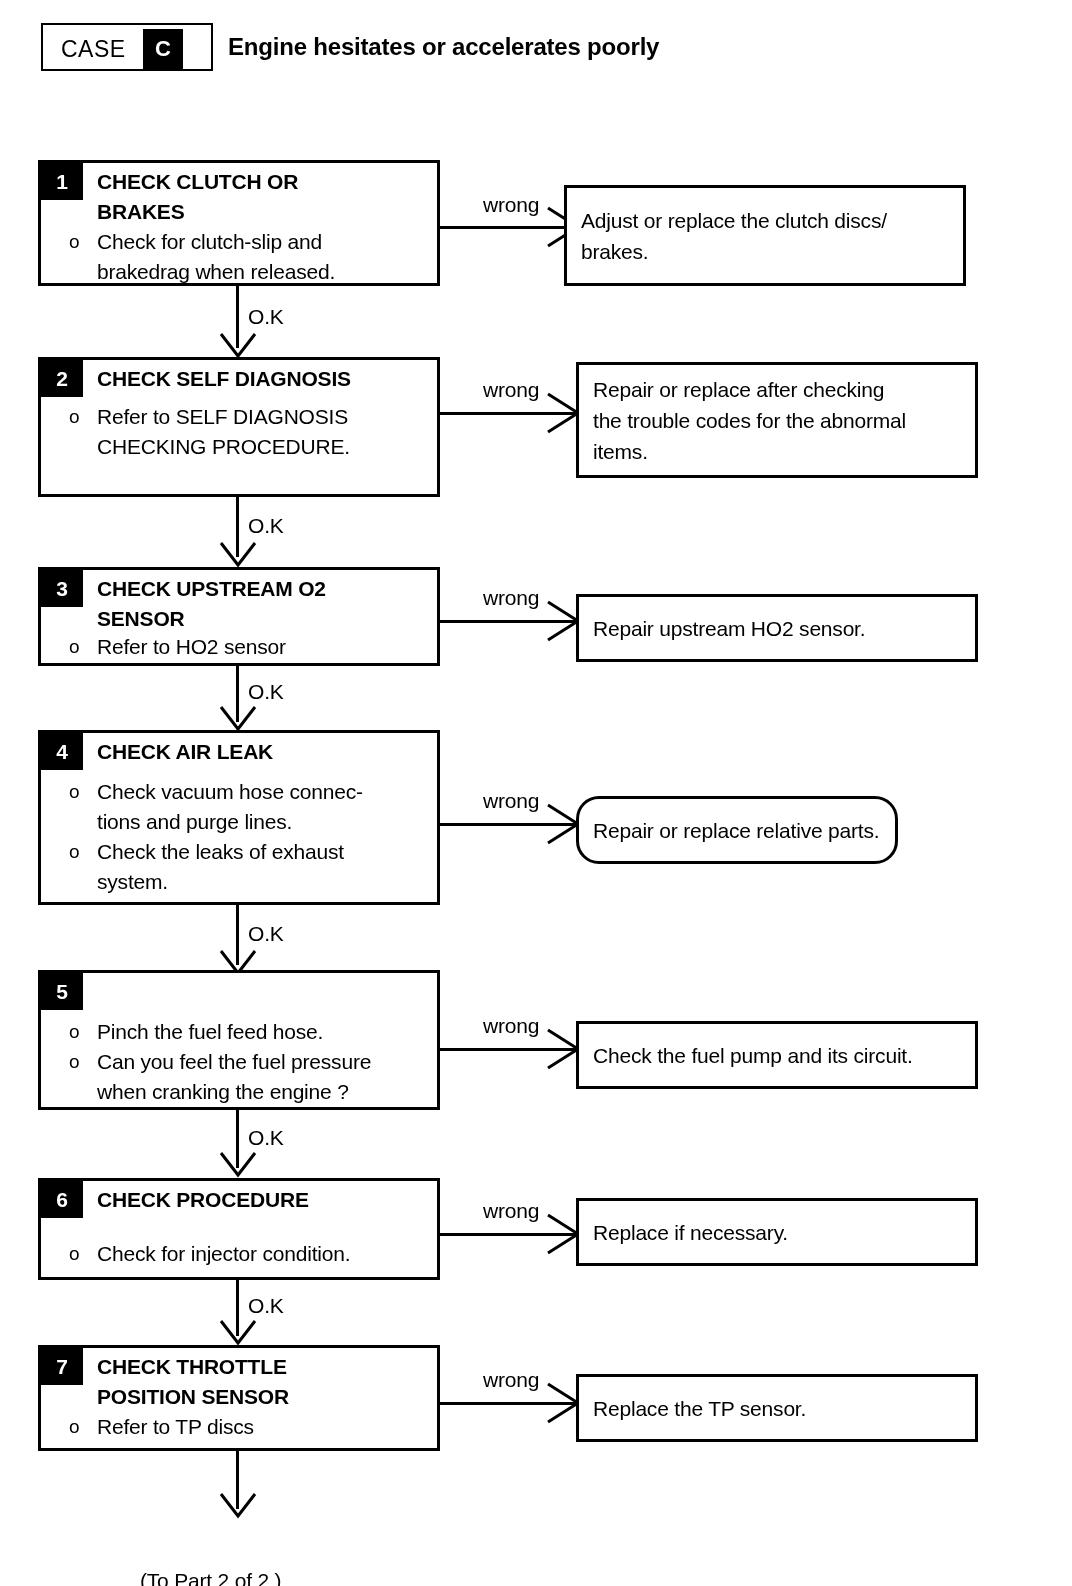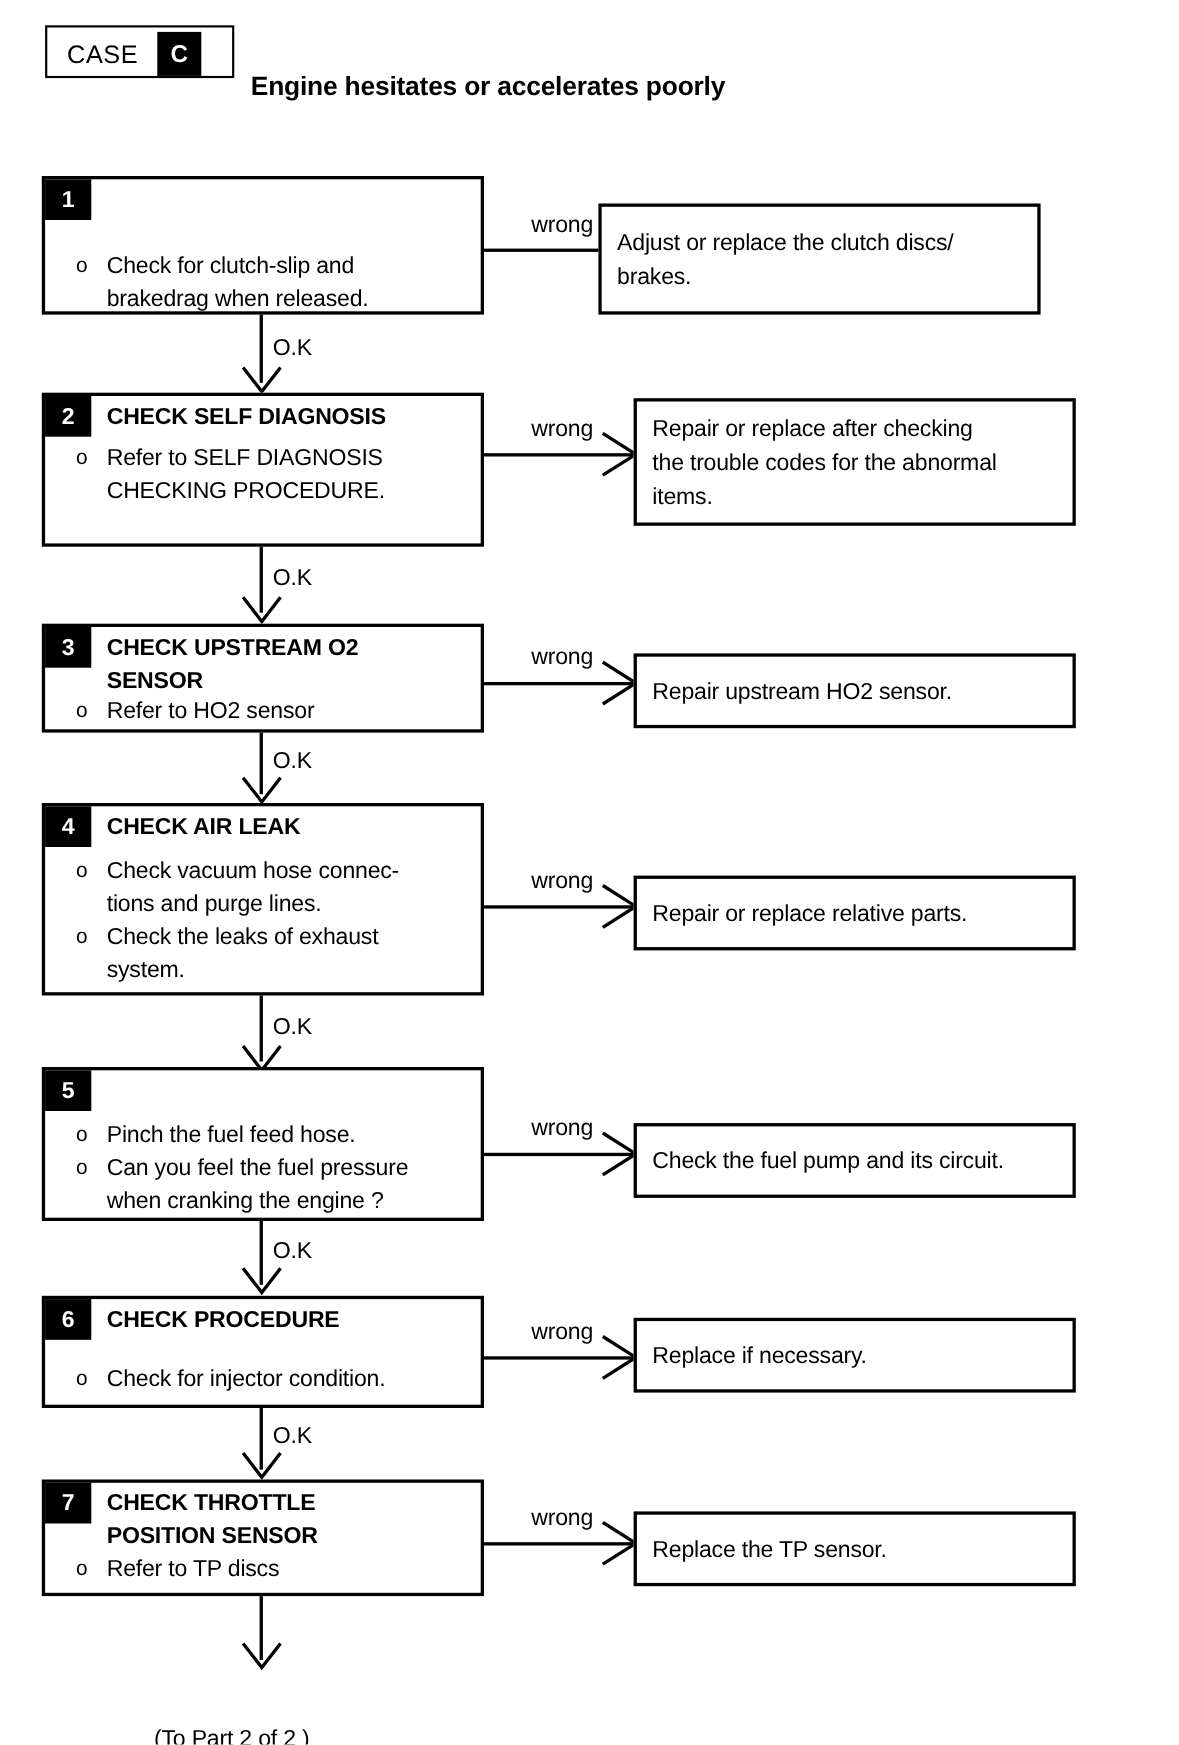--- a/index.html
+++ b/index.html
@@ -9,21 +9,21 @@
   .stage{position:absolute;left:0;top:0;width:1072px;height:1586px;overflow:hidden;}
 
   
   .case-badge{position:absolute;left:41px;top:23px;width:172px;height:48px;
               border:2px solid #000;box-sizing:border-box;}
   .case-word{position:absolute;left:18px;top:11px;font-size:23px;letter-spacing:.5px;}
   .case-letter{position:absolute;left:100px;top:4px;width:40px;height:40px;background:#000;}
   .case-letter span{display:block;color:#fff;font-size:22px;font-weight:bold;
                     text-align:center;line-height:40px;}
   .case-title{position:absolute;left:228px;top:33px;font-size:24px;font-weight:bold;
-              letter-spacing:-.2px;margin-top:32px;}
+              letter-spacing:-.2px;}
 
   
   .chk{position:absolute;border:3px solid #000;box-sizing:border-box;background:#fff;}
   .num{position:absolute;left:0;top:0;width:42px;height:37px;background:#000;}
   .num span{display:block;color:#fff;font-size:21px;font-weight:bold;text-align:center;
             line-height:37px;}
   .chk-title{position:absolute;left:56px;top:4px;font-size:21px;font-weight:bold;
              line-height:30px;letter-spacing:-.2px;white-space:pre-line;}
   .bullets{position:absolute;left:0;right:4px;}
   .bl{position:relative;padding-left:56px;font-size:21px;line-height:30px;
@@ -53,31 +53,33 @@
     <div class="case-letter">
       <span>C</span>
     </div>
   </div>
   <div class="case-title">Engine hesitates or accelerates poorly</div>
 
   <div class="chk" style="left:38px;top:160px;width:402px;height:126px;">
     <div class="num">
       <span>1</span>
     </div>
+    <div class="chk-title">CHECK CLUTCH OR
+BRAKES</div>
     <div class="bullets" style="top:64px;">
       <div class="bl"><span class="mk">o</span><span>Check for clutch-slip and
 brakedrag when released.</span></div>
     </div>
   </div>
   <div class="wlab" style="left:470px;top:193px;">wrong</div>
   <div class="hline" style="left:440px;top:226px;width:136px;"></div>
   <svg class="arw" style="left:540px;top:204px;width:44px;height:46px;" viewBox="0 0 44 46">
       <path d="M8 4 L38 23 L8 42" stroke="#000" stroke-width="3" fill="none"></path>
     </svg>
-  <div class="act" style="left:544px;top:185px;width:402px;height:101px;">
+  <div class="act" style="left:564px;top:185px;width:402px;height:101px;">
     <div class="act-txt">Adjust or replace the clutch discs/
 brakes.</div>
   </div>
   <div class="vline" style="top:286px;height:62px;"></div>
   <div class="oklab" style="top:305px;">O.K</div>
   <svg class="arw" style="left:216px;top:330px;width:44px;height:30px;" viewBox="0 0 44 30">
       <path d="M5 4 L22 26 L39 4" stroke="#000" stroke-width="3" fill="none"></path>
     </svg>
 
   <div class="chk" style="left:38px;top:357px;width:402px;height:140px;">
@@ -140,21 +142,21 @@
 tions and purge lines.</span></div>
       <div class="bl"><span class="mk">o</span><span>Check the leaks of exhaust
 system.</span></div>
     </div>
   </div>
   <div class="wlab" style="left:470px;top:789px;">wrong</div>
   <div class="hline" style="left:440px;top:823px;width:136px;"></div>
   <svg class="arw" style="left:540px;top:801px;width:44px;height:46px;" viewBox="0 0 44 46">
       <path d="M8 4 L38 23 L8 42" stroke="#000" stroke-width="3" fill="none"></path>
     </svg>
-  <div class="act" style="left:576px;top:796px;width:402px;height:68px;">
+  <div class="act" style="left:576px;top:796px;width:322px;height:68px;border-radius:23px;">
     <div class="act-txt">Repair or replace relative parts.</div>
   </div>
   <div class="vline" style="top:905px;height:60px;"></div>
   <div class="oklab" style="top:922px;">O.K</div>
   <svg class="arw" style="left:216px;top:947px;width:44px;height:30px;" viewBox="0 0 44 30">
       <path d="M5 4 L22 26 L39 4" stroke="#000" stroke-width="3" fill="none"></path>
     </svg>
 
   <div class="chk" style="left:38px;top:970px;width:402px;height:140px;">
     <div class="num">

